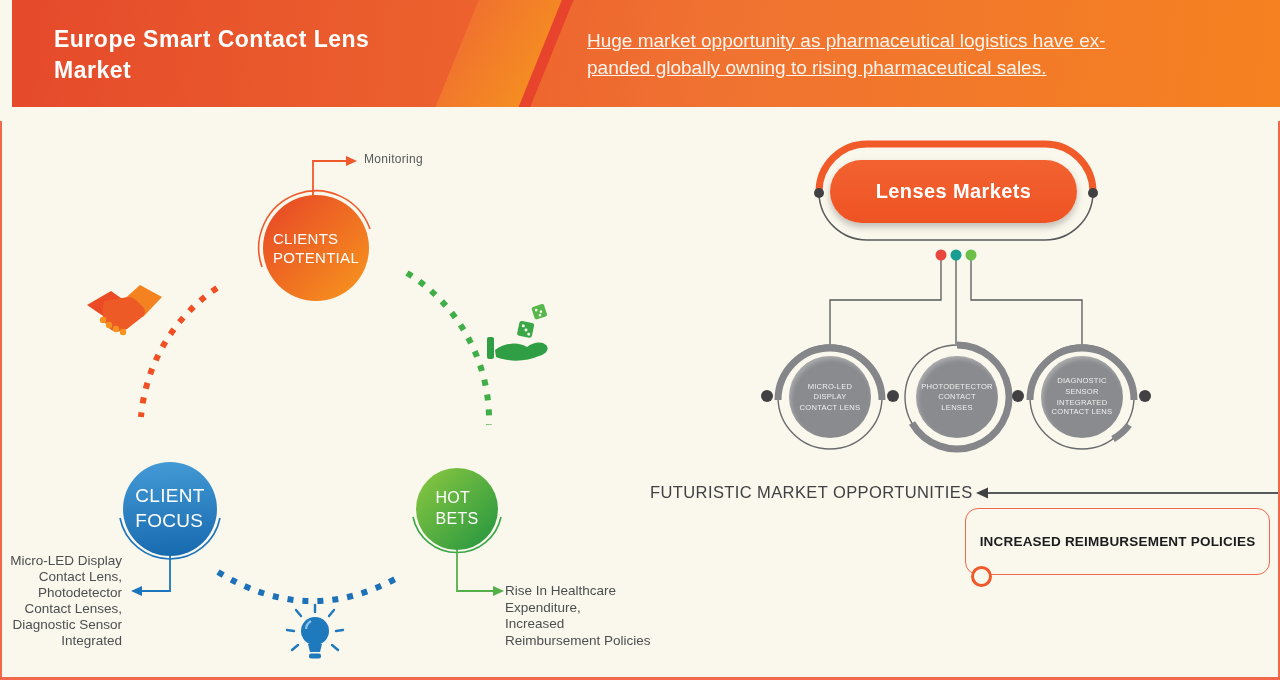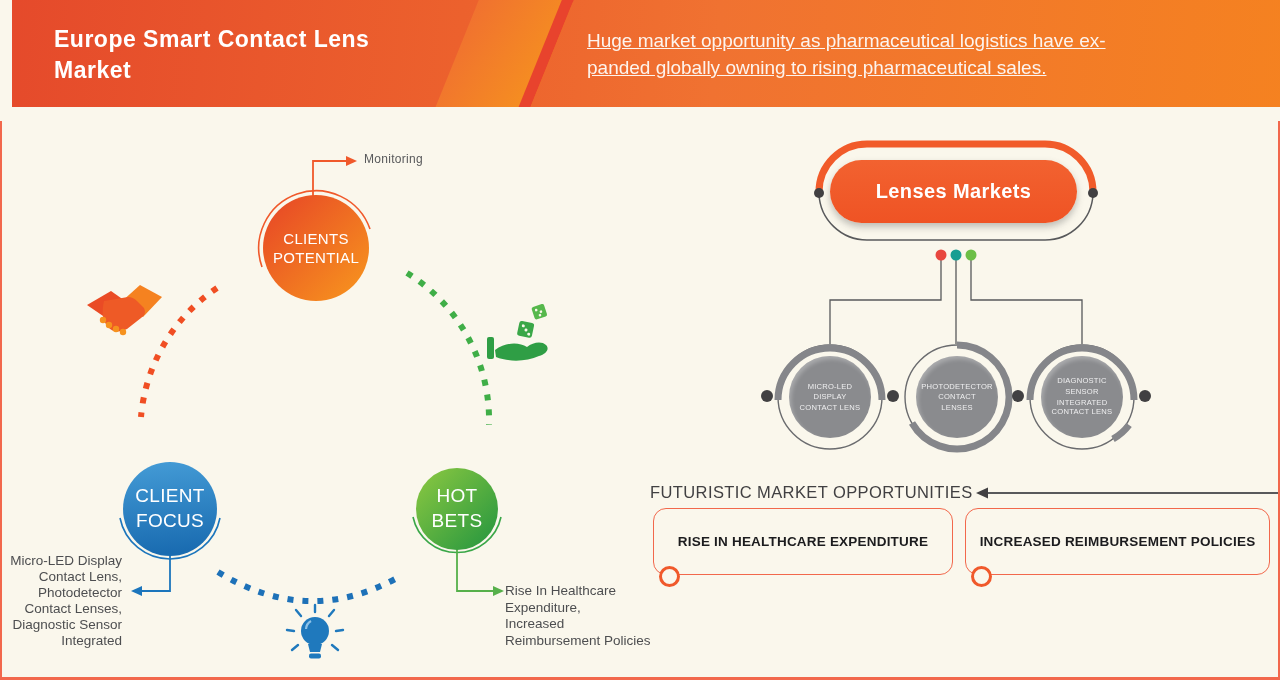--- a/index.html
+++ b/index.html
@@ -21,26 +21,26 @@
 
   
   .content-frame { position:absolute; left:0; top:121px; width:1280px; height:559px;
     border-left:2px solid #f2684c; border-right:2px solid #f2684c; border-bottom:3px solid #f2684c;
     pointer-events:none; }
 
   svg.deco { position:absolute; left:0; top:0; width:1280px; height:680px; }
 
   
   .node { position:absolute; border-radius:50%; display:flex; align-items:center; justify-content:center;
-    text-align:center; color:#ffffff; line-height:1.3; letter-spacing:.3px; }
+    color:#ffffff; line-height:1.3; letter-spacing:.3px; }
   .node-cp { left:263px; top:195px; width:106px; height:106px; font-size:15px;
     background:linear-gradient(135deg,#e84a26 8%,#f7941e 95%); }
   .node-cf { left:123px; top:462px; width:94px; height:94px; font-size:19px;
     background:linear-gradient(175deg,#4299d4 5%,#1a6cb1 92%); }
-  .node-hb { left:416px; top:468px; width:82px; height:82px; font-size:19px;
+  .node-hb { left:416px; top:468px; width:82px; height:82px; font-size:16px;
     background:linear-gradient(135deg,#85c541 8%,#27973f 95%); }
 
   .monitoring-label { position:absolute; left:364px; top:152px; font-size:12px; color:#58595b; letter-spacing:.3px;text-align:center; }
   .cf-note { position:absolute; left:0px; top:553px; width:122px; text-align:right;
     font-size:13.5px; line-height:16px; color:#4d4e50; }
   .hb-note { position:absolute; left:505px; top:583px; width:190px; text-align:left;
     font-size:13.5px; line-height:16.5px; color:#4d4e50; }
 
   
   .pill { position:absolute; left:830px; top:160px; width:247px; height:63px; border-radius:32px;
@@ -223,23 +223,19 @@
 LENSES</span>
   </div>
   <div class="market-circle mc3">
     <span class="ml">DIAGNOSTIC
 SENSOR
 INTEGRATED
 CONTACT LENS</span>
   </div>
 
   <div class="opps-heading">FUTURISTIC MARKET OPPORTUNITIES</div>
-  <div class="opp-box opp-box-1">
-    <span>RISE IN HEALTHCARE EXPENDITURE</span>
-    <div class="opp-ring"></div>
-  </div>
   <div class="opp-box opp-box-2">
     <span>INCREASED REIMBURSEMENT POLICIES</span>
     <div class="opp-ring"></div>
   </div>
 
   <div class="content-frame"></div>
 </div>
 
 </body></html>

